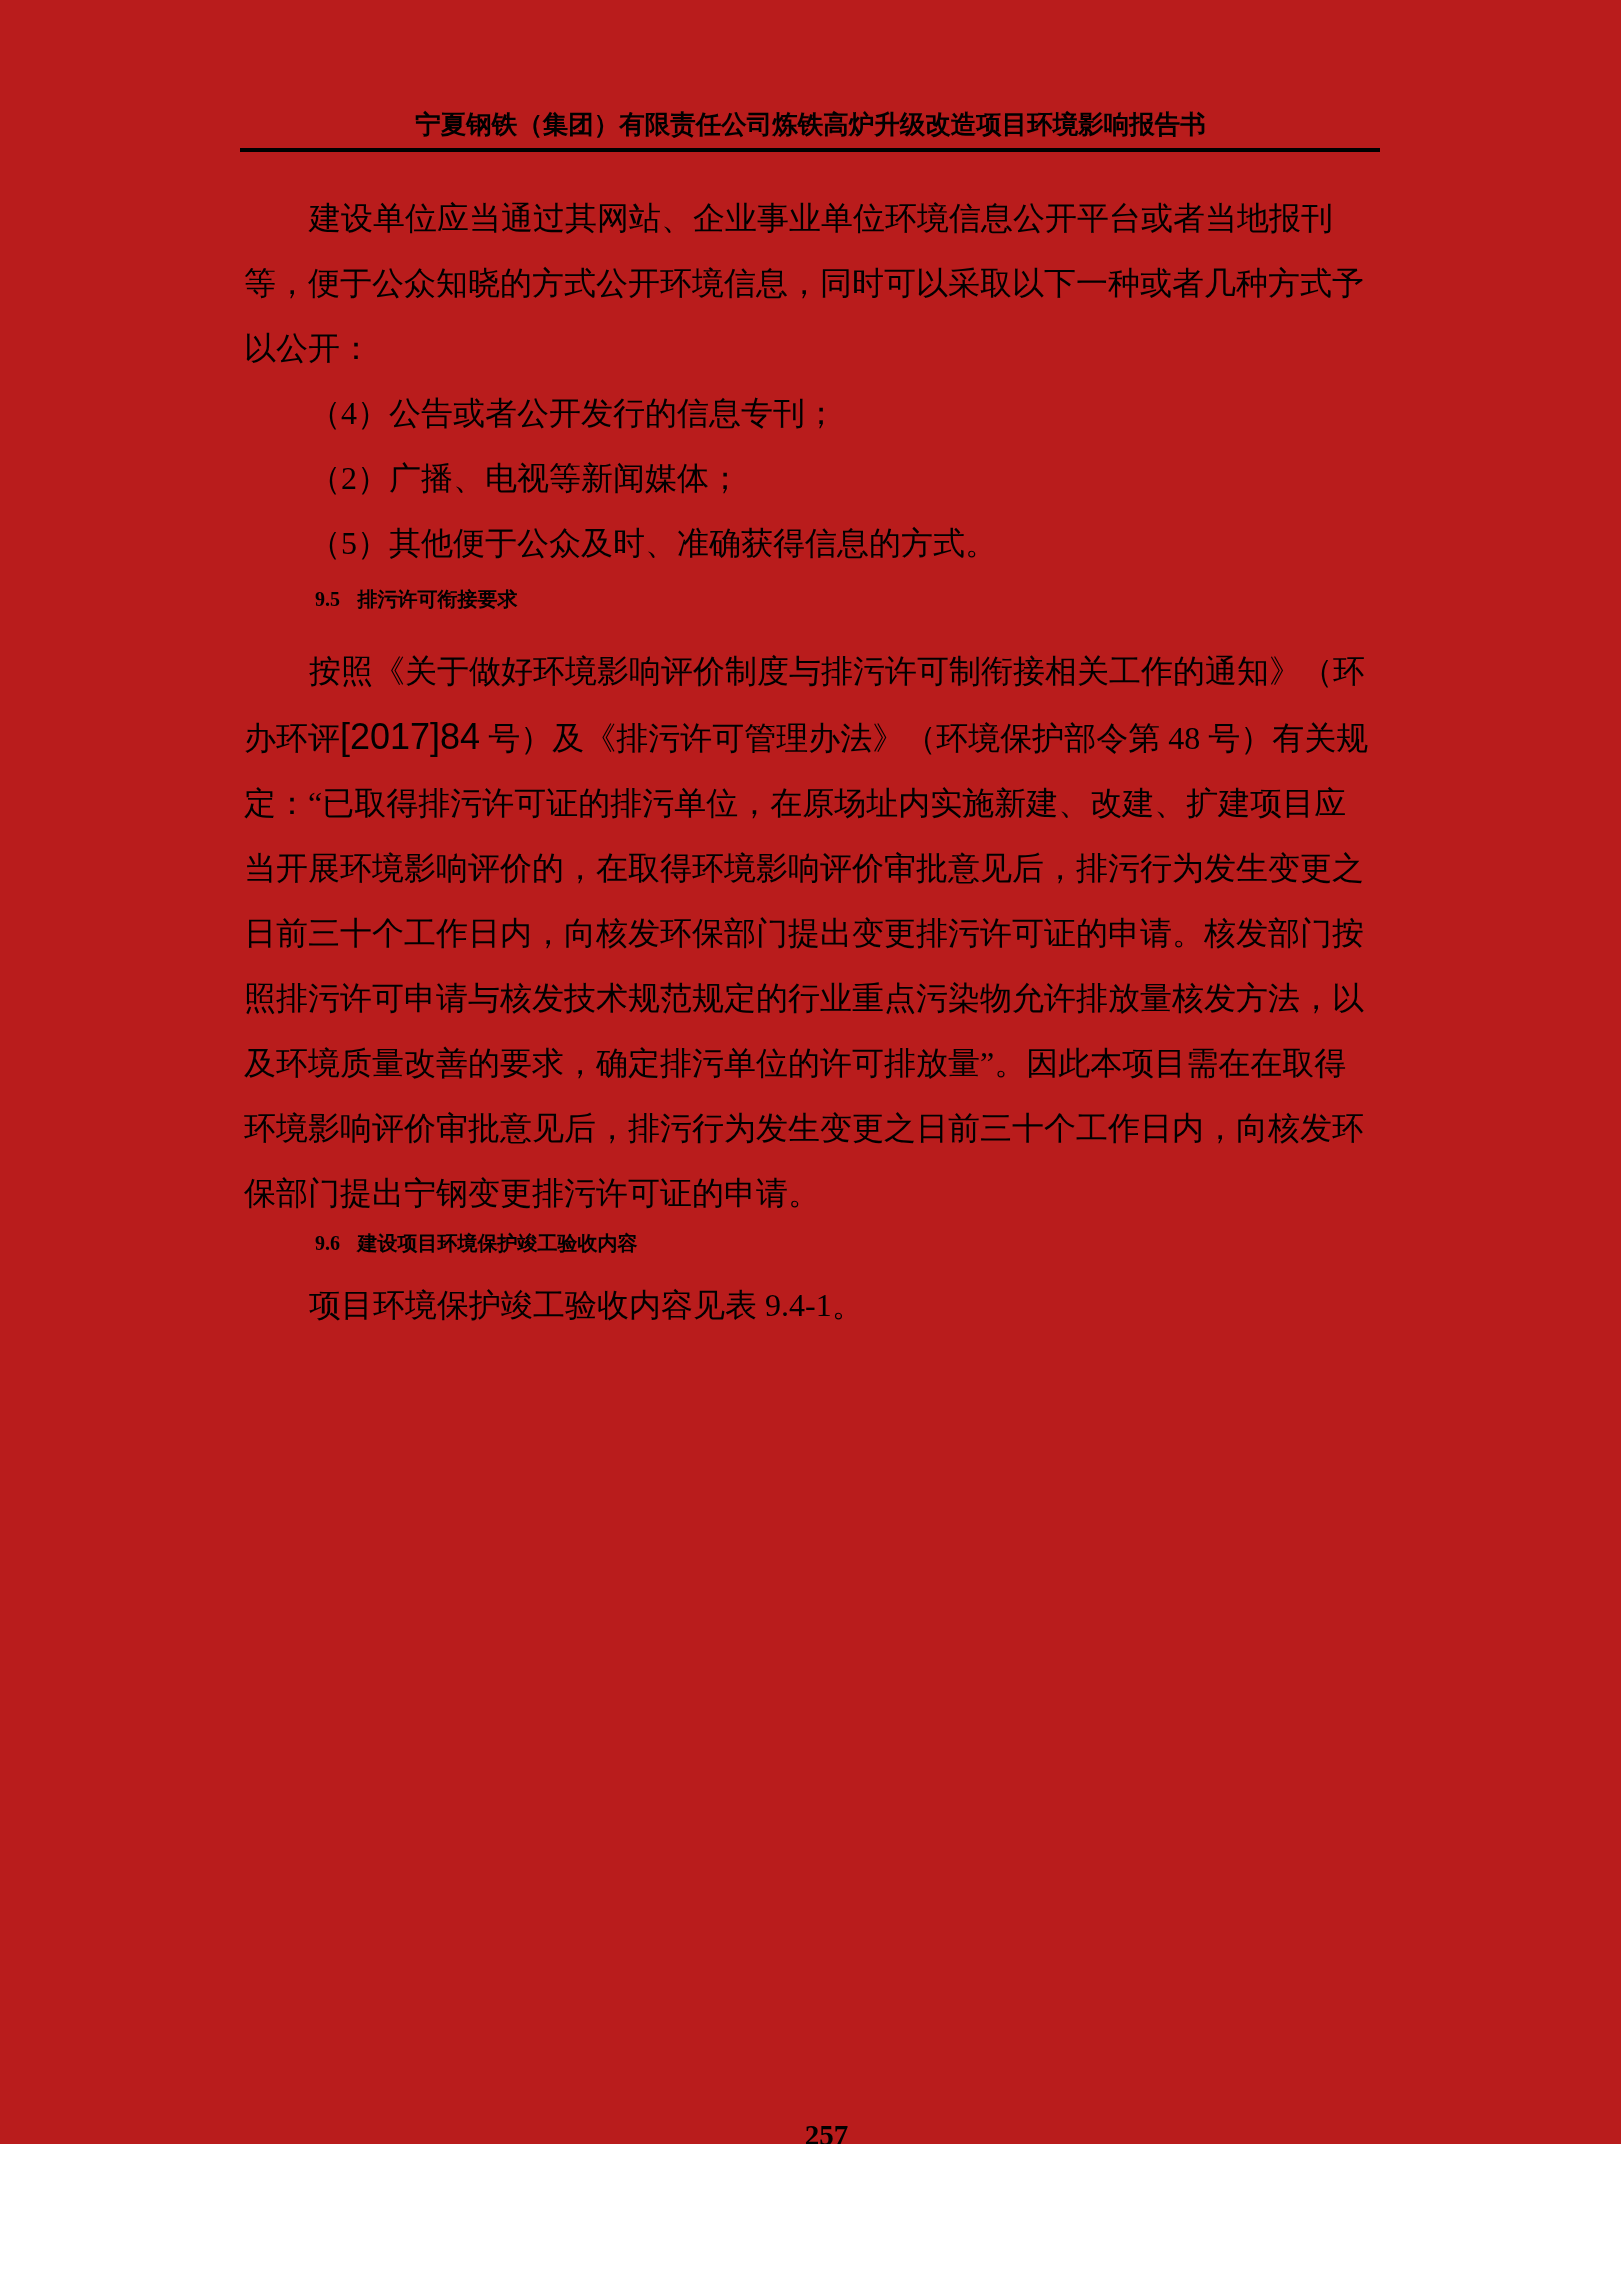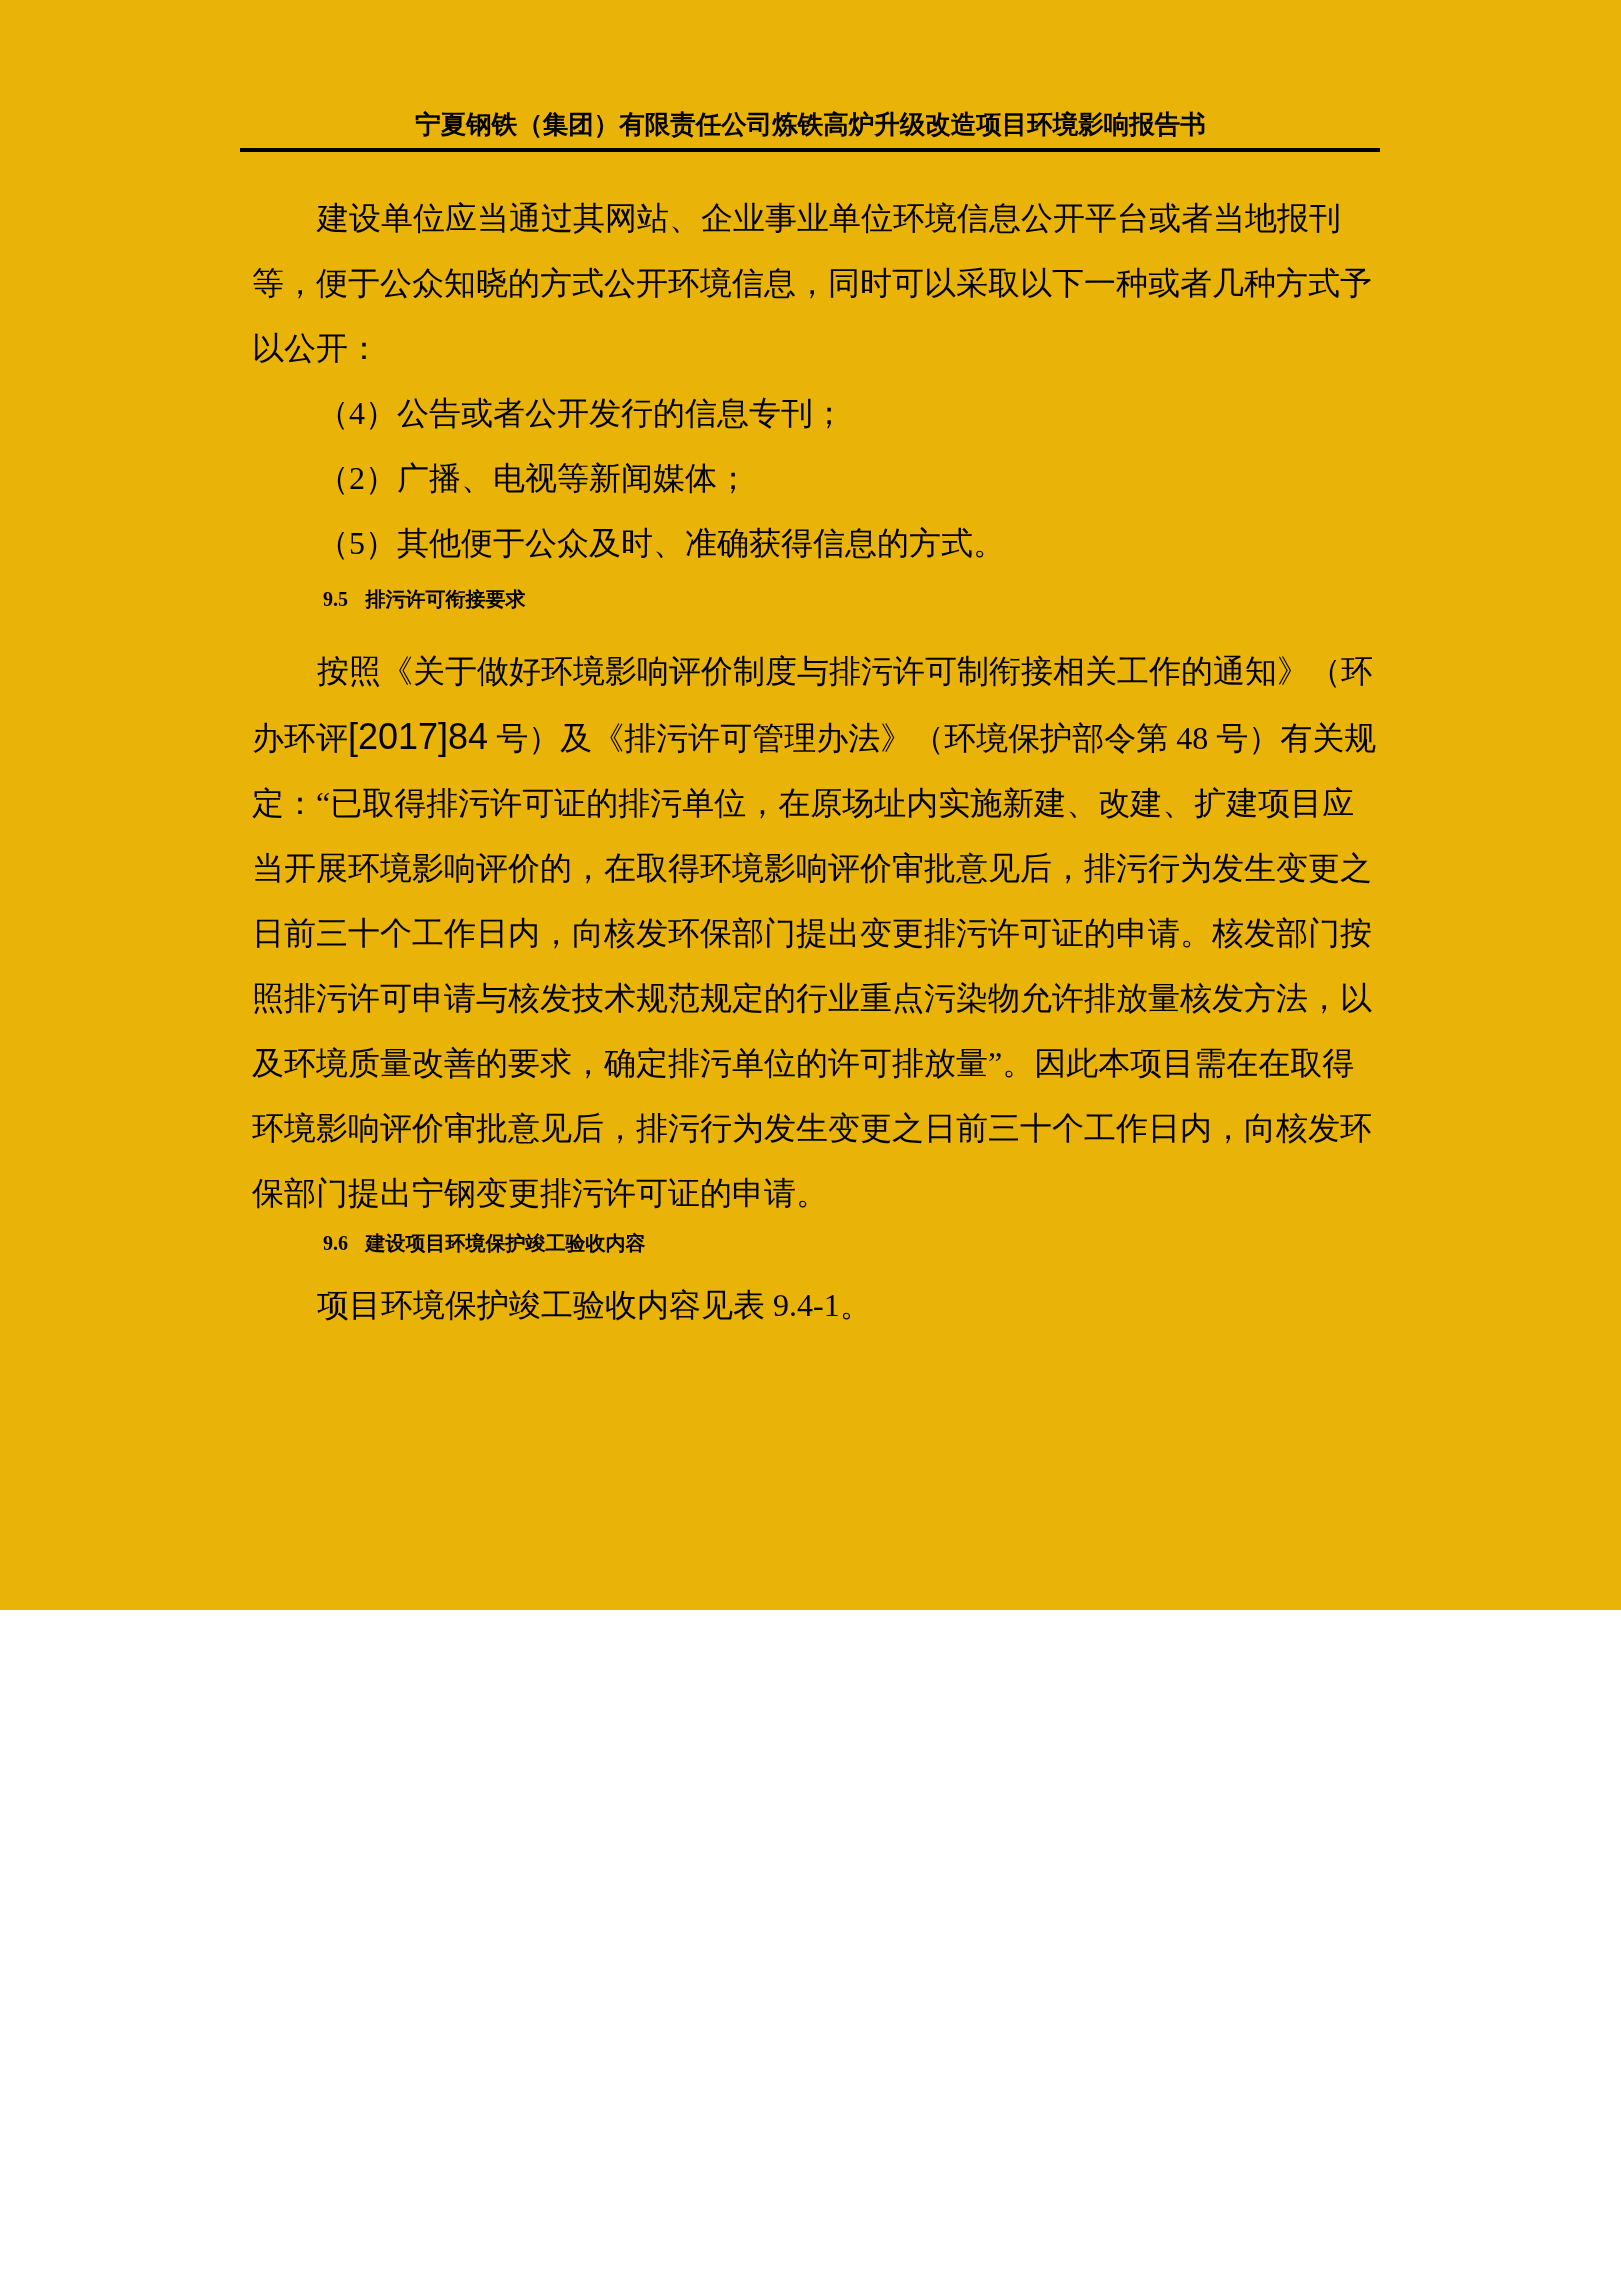--- a/index.html
+++ b/index.html
@@ -1,20 +1,20 @@
 <!DOCTYPE html>
 <html><head>
 <meta charset="utf-8">
 <style>
   html, body { margin: 0; padding: 0; background: #ffffff; }
   .page {
     position: relative;
     width: 1621px;
-    height: 1610px;
-    background: #eab308;
+    height: 2144px;
+    background: #b91c1c;
     color: #000000;
     font-family: "Liberation Serif", "DejaVu Serif", serif;
     overflow: hidden;
   }
   
   .header-title {
     position: absolute;
     top: 110px;
     left: 0;
     width: 100%;
@@ -29,21 +29,21 @@
     top: 148px;
     left: 240px;
     width: 1140px;
     height: 3.9px;
     background: #000000;
   }
   
   .doc-body {
     position: absolute;
     top: 186px;
-    left: 252px;
+    left: 244px;
     width: 1134px;
   }
   .para {
     margin: 0;
     font-size: 32px;
     line-height: 65px;
     text-indent: 65px;
     white-space: pre-line;
     text-align: left;
   }

